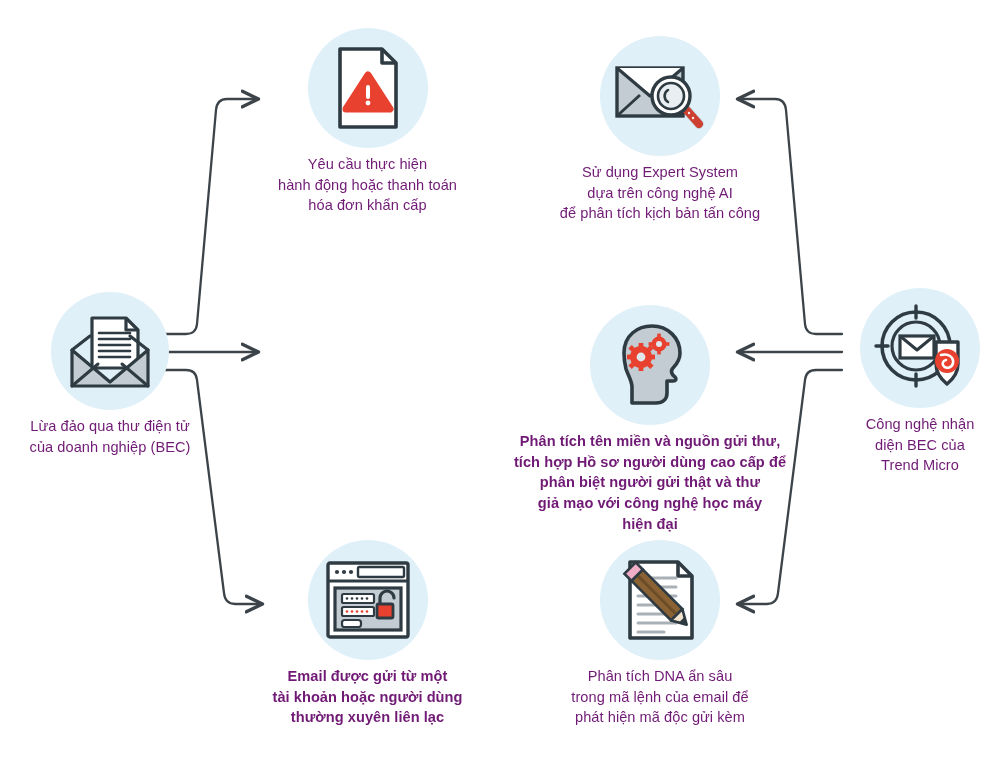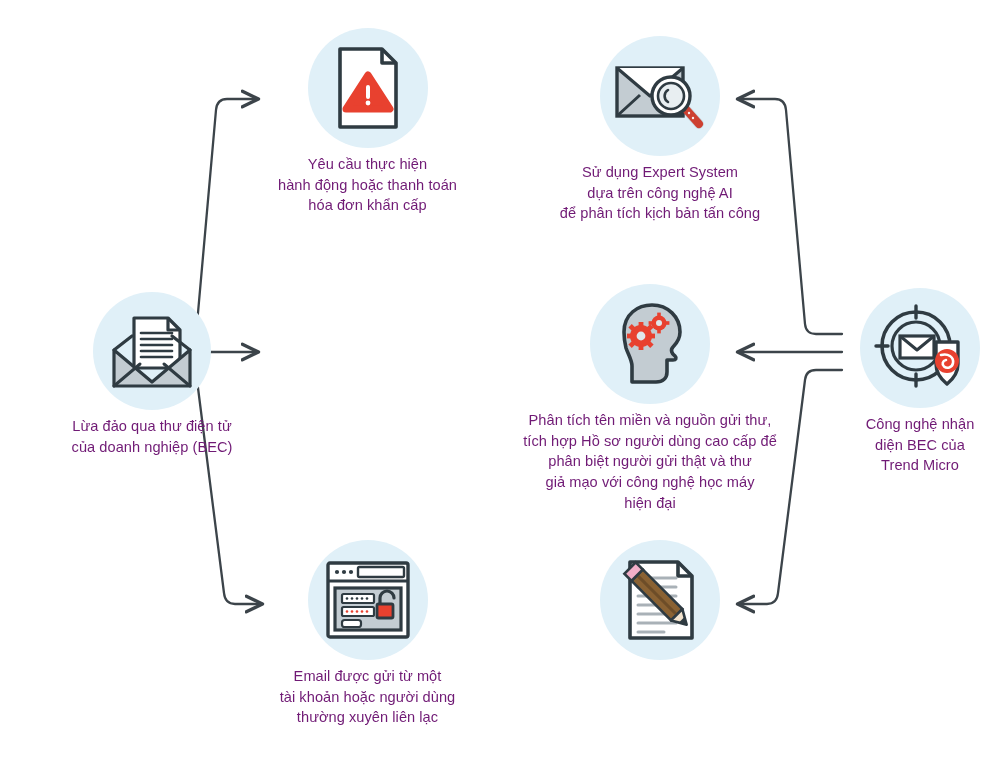--- a/index.html
+++ b/index.html
@@ -42,31 +42,31 @@
   }
   .node-caption {
     margin-top: 6px;
     color: #701a75;
     font-size: 14.6px;
     line-height: 1.42;
     white-space: pre-line;
     letter-spacing: 0.05px;
   }
   
-  #node-bec        { left: 0px;   top: 292px; width: 220px; padding-left: 42px; }
+  #node-bec        { left: 0px;   top: 292px; width: 220px; }
   #node-bec .node-disc       { width: 118px; height: 118px; }
   #node-urgent     { left: 255px; top: 28px;  width: 225px; }
   #node-urgent .node-disc    { width: 120px; height: 120px; }
   #node-impersonate{ left: 255px; top: 292px; width: 225px; }
   #node-impersonate .node-disc { width: 120px; height: 120px; }
-  #node-account    { left: 255px; top: 540px; width: 225px; }
+  #node-account    { left: 255px; top: 540px; width: 225px; font-weight: bold; }
   #node-account .node-disc   { width: 120px; height: 120px; }
   #node-expert     { left: 520px; top: 36px;  width: 280px; }
   #node-expert .node-disc    { width: 120px; height: 120px; }
-  #node-ml         { left: 490px; top: 284px; width: 320px; }
+  #node-ml         { left: 490px; top: 305px; width: 320px; font-weight: bold; }
   #node-ml .node-disc        { width: 120px; height: 120px; }
   #node-dna        { left: 520px; top: 540px; width: 280px; }
   #node-dna .node-disc       { width: 120px; height: 120px; }
   #node-trendmicro { left: 840px; top: 288px; width: 160px; }
   #node-trendmicro .node-disc{ width: 120px; height: 120px; }
   .icon-svg { display: block; }
 </style>
 </head>
 <body>
 
@@ -259,20 +259,23 @@
 
         <g transform="rotate(-45 44 44)">
           <rect x="36" y="6" width="16" height="56" fill="#8a6233" stroke="#2f3b42" stroke-width="2.6"></rect>
           <line x1="44" y1="6" x2="44" y2="62" stroke="#6d4d28" stroke-width="3"></line>
           <rect x="36" y="-4" width="16" height="10" fill="#f2aec8" stroke="#2f3b42" stroke-width="2.6"></rect>
           <path d="M36,62 L44,76 L52,62 Z" fill="#f3e3cd" stroke="#2f3b42" stroke-width="2.6" stroke-linejoin="round"></path>
           <path d="M40.5,69 L44,76 L47.5,69 Z" fill="#2f3b42"></path>
         </g>
       </svg>
     </div>
+    <div class="node-caption">Phân tích DNA ẩn sâu
+trong mã lệnh của email để
+phát hiện mã độc gửi kèm</div>
   </div>
 
   <div class="node" id="node-trendmicro">
     <div class="node-disc">
       <svg class="icon-svg" width="92" height="88" viewBox="0 0 92 88">
 
         <g stroke="#2f3b42" stroke-width="3.4" stroke-linecap="round">
           <line x1="42" y1="2" x2="42" y2="14"></line>
           <line x1="42" y1="70" x2="42" y2="82"></line>
           <line x1="2" y1="42" x2="14" y2="42"></line>

